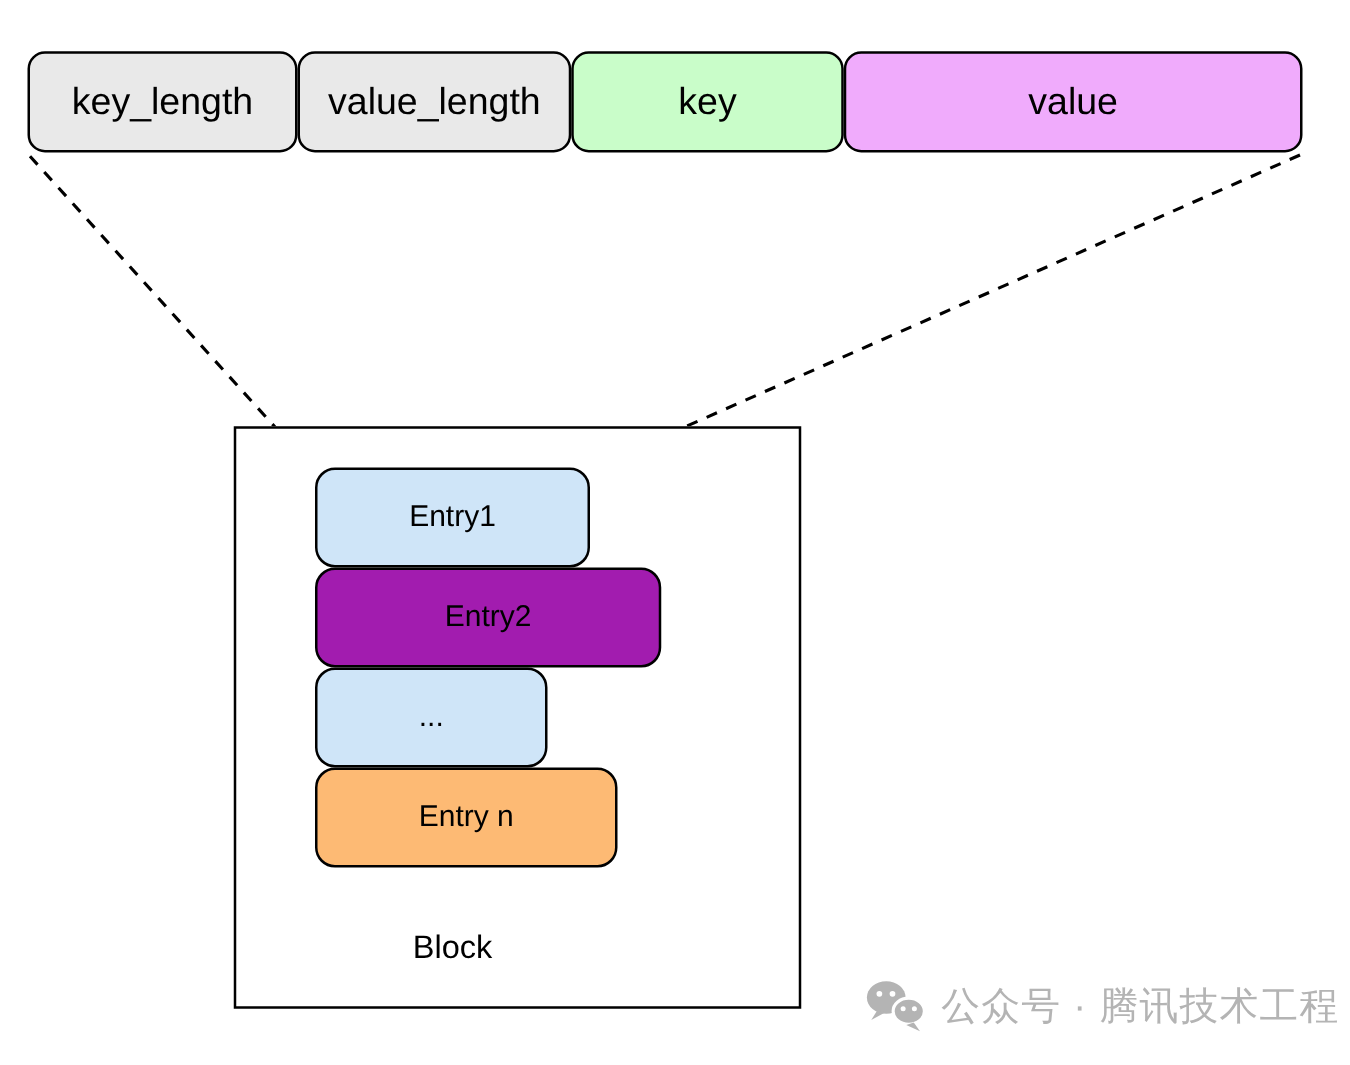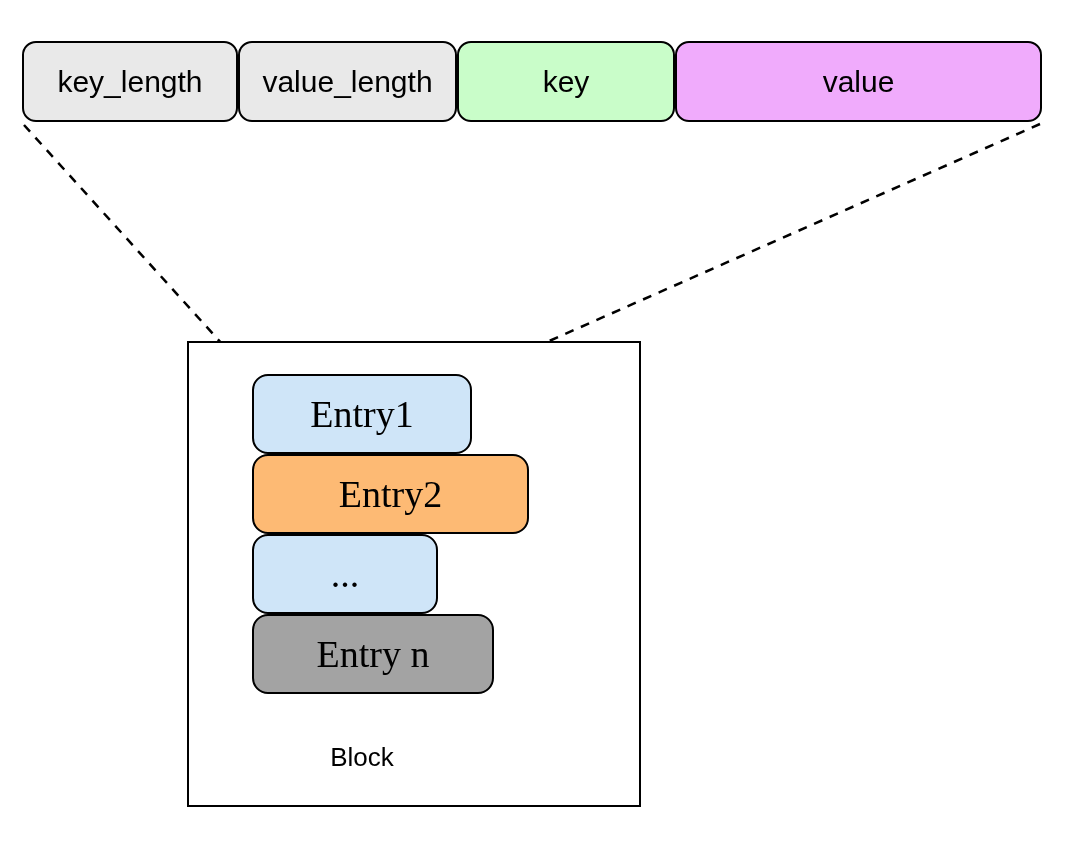--- a/index.html
+++ b/index.html
@@ -59,23 +59,22 @@
   .entry {
     position: absolute;
     left: 63px;
     height: 80px;
     box-sizing: border-box;
     border: 2.5px solid #000;
     border-radius: 16px;
     display: flex;
     align-items: center;
     justify-content: center;
-    font-size: 38px;
+    font-size: 24px;
     line-height: 1;
-    font-family: Liberation Serif, serif;
   }
   .entry-0 { top: 31px;  width: 220px; }
   .entry-1 { top: 111px; width: 277px; }
   .entry-2 { top: 191px; width: 186px; }
   .entry-3 { top: 271px; width: 242px; }
   .block-label {
     position: absolute;
     left: 63px;
     top: 390px;
     width: 220px;
@@ -112,20 +111,39 @@
     <line x1="1040" y1="124" x2="470" y2="376"></line>
   </svg>
 
   <div class="field field-0" style="background-color: rgb(233, 233, 233);">key_length</div>
   <div class="field field-1" style="background-color: rgb(233, 233, 233);">value_length</div>
   <div class="field field-2" style="background-color: rgb(201, 253, 201);">key</div>
   <div class="field field-3" style="background-color: #f0abfc;">value</div>
 
   <div class="block">
     <div class="entry entry-0" style="background-color: rgb(207, 229, 248);">Entry1</div>
-    <div class="entry entry-1" style="background-color: #fdba74;">Entry2</div>
+    <div class="entry entry-1" style="background-color: #a21caf;">Entry2</div>
     <div class="entry entry-2" style="background-color: rgb(207, 229, 248);">...</div>
-    <div class="entry entry-3" style="background-color: #a3a3a3;">Entry n</div>
+    <div class="entry entry-3" style="background-color: #fdba74;">Entry n</div>
     <div class="block-label">Block</div>
   </div>
 
+  <div class="watermark">
+    <span>
+      <svg class="wechat-icon-svg" width="50" height="46" viewBox="0 0 50 46" aria-hidden="true">
+        <g fill="#b4b4b4">
+          <ellipse cx="17" cy="16" rx="15.5" ry="13"></ellipse>
+          <path d="M10 26 L5 34 L16 28 Z"></path>
+        </g>
+        <circle cx="11.5" cy="13" r="2.3" fill="#ffffff"></circle>
+        <circle cx="22" cy="13" r="2.3" fill="#ffffff"></circle>
+        <g>
+          <ellipse cx="35" cy="27" rx="12.5" ry="10.5" fill="#b4b4b4" stroke="#ffffff" stroke-width="2.5"></ellipse>
+          <path d="M39 36 L44 43 L33 38 Z" fill="#b4b4b4"></path>
+        </g>
+        <circle cx="30.5" cy="25" r="2" fill="#ffffff"></circle>
+        <circle cx="39.5" cy="25" r="2" fill="#ffffff"></circle>
+      </svg>
+    </span>
+    <span class="watermark-text">公众号 · 腾讯技术工程</span>
+  </div>
 
 </div>
 
 </body></html>

